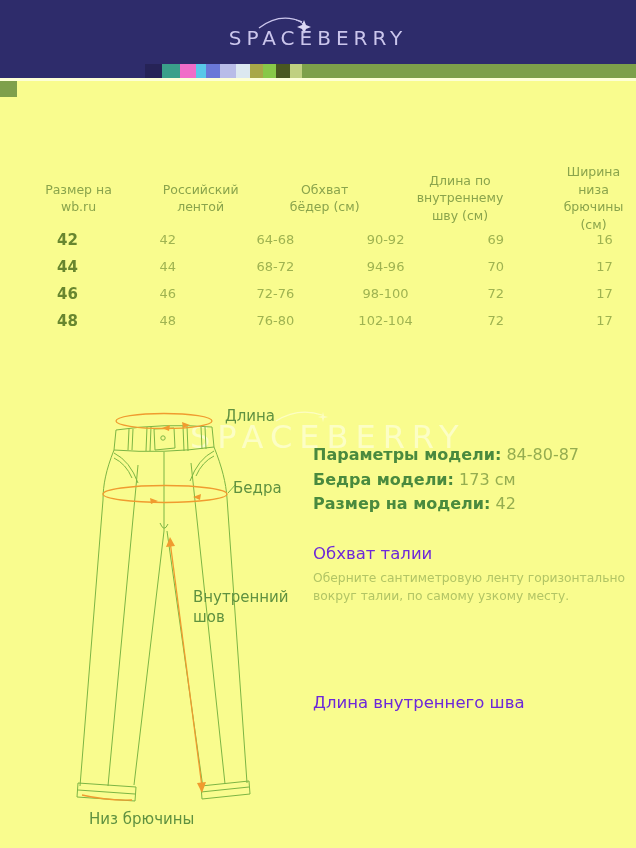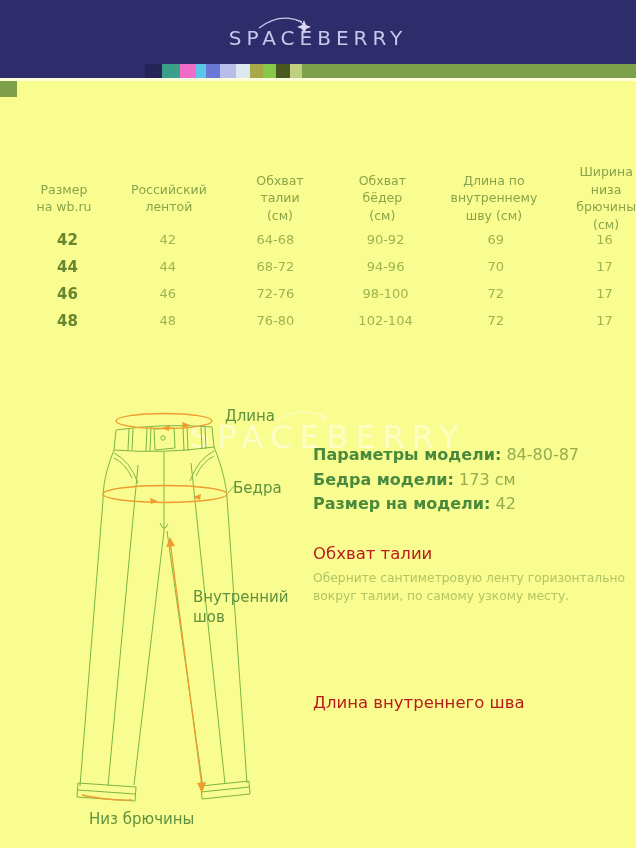--- a/index.html
+++ b/index.html
@@ -41,21 +41,21 @@
   .lbl-hips{left:233px;top:478px;}
   .lbl-inseam{left:193px;top:587px;width:100px;}
   .lbl-hem{left:89px;top:809px;}
   
   .model-info{position:absolute;left:313px;top:443px;width:315px;}
   .model-line{font-size:16px;line-height:24.5px;white-space:nowrap;}
   .model-label{color:#4a8a3e;font-weight:700;}
   .model-value{color:#95ad50;}
   .guide-section{position:absolute;left:313px;width:312px;}
   .gs1{top:544px;}.gs2{top:618px;}.gs3{top:693px;}
-  .guide-title{font-size:16.5px;font-weight:500;color:#b91c1c;}
+  .guide-title{font-size:16.5px;font-weight:500;color:#6d28d9;}
   .guide-desc{margin-top:7px;font-size:12.3px;line-height:1.45;color:#b2c565;}
 </style>
 </head>
 <body>
 
 <div class="stage">
 
   <div class="header">
     <svg class="logo-star" width="58" height="30" viewBox="0 0 58 30">
       <path d="M3,20 Q24,4 46,14" fill="none" stroke="#cbc6ec" stroke-width="1.4"></path>
@@ -65,21 +65,20 @@
     <div class="logo-text">SPACEBERRY</div>
   </div>
   <div class="glitch-strip"></div>
   <div class="pale-line"></div>
   <div class="green-square"></div>
 
   <div class="size-table">
     <div class="trow thead-row">
       <div class="cell th c1">Размер на wb.ru</div>
       <div class="cell th c2">Российский лентой</div>
-      <div class="cell th c3">Обхват талии (см)</div>
       <div class="cell th c4">Обхват бёдер (см)</div>
       <div class="cell th c5">Длина по внутреннему шву (см)</div>
       <div class="cell th c6">Ширина низа брючины (см)</div>
     </div>
     <div class="trow data-row">
       <div class="cell td-first c1">42</div>
       <div class="cell td c2">42</div>
       <div class="cell td c3">64-68</div>
       <div class="cell td c4">90-92</div>
       <div class="cell td c5">69</div>

